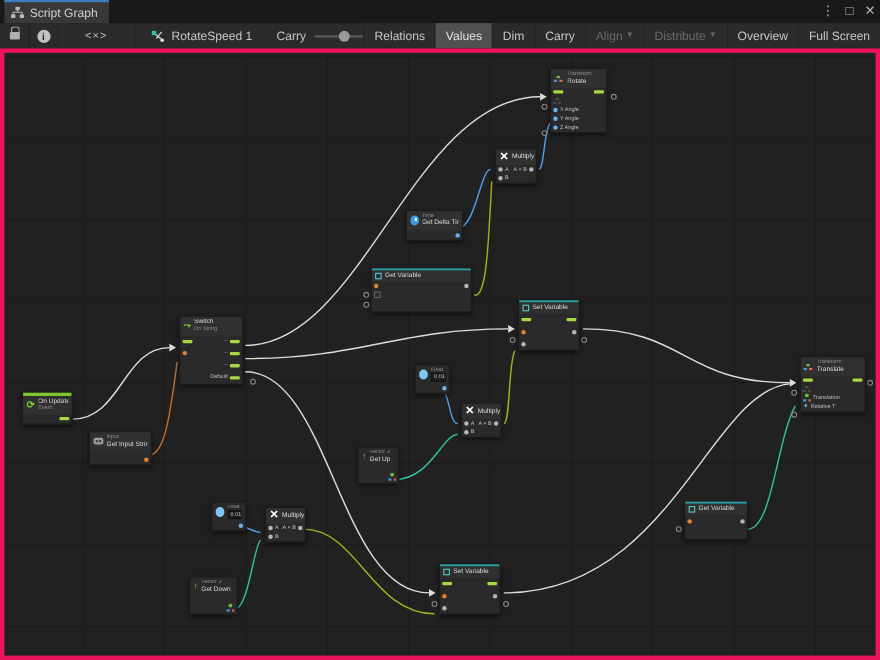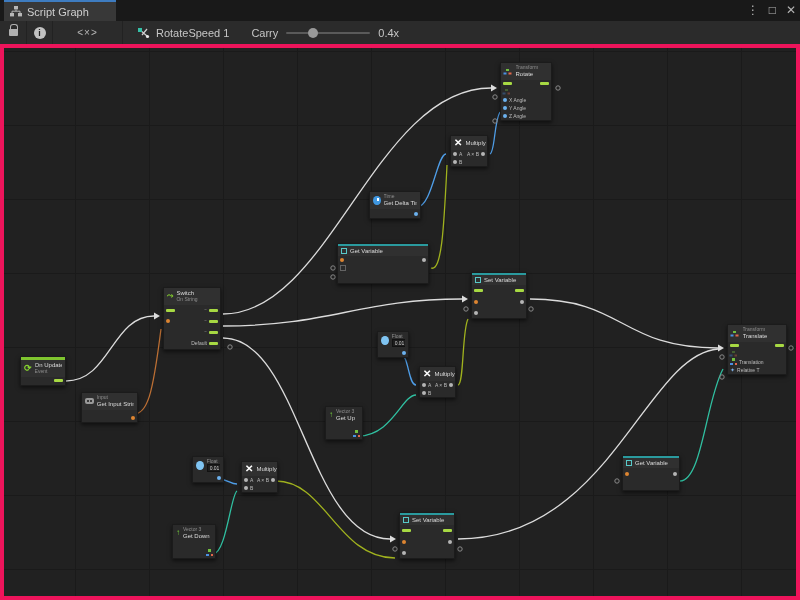--- a/index.html
+++ b/index.html
@@ -1,21 +1,21 @@
 <!DOCTYPE html>
 <html><head>
 <meta charset="utf-8">
 <style>
   * { margin:0; padding:0; box-sizing:border-box; }
   html,body { width:800px; height:600px; overflow:hidden; background:#191919;
               font-family:"Liberation Sans", sans-serif; }
 
   
   .titlebar { position:absolute; left:0; top:0; width:800px; height:21px; background:#191919; }
-  .tab { position:absolute; left:4px; top:0; height:21px; padding:0 27px 0 6px; background:#383838;
+  .tab { position:absolute; left:4px; top:0; height:21px; padding:0 10px 0 6px; background:#383838;
          display:flex; align-items:center; gap:5px; border-top:2px solid #3e7cc0; }
   .tab-label { font-size:11px; color:#cfcfcf; }
   .wincontrols { position:absolute; right:4px; top:0; height:21px; display:flex; align-items:center; gap:10px; }
   .wincontrols span { color:#b4b4b4; font-size:12px; line-height:21px; cursor:default; }
 
   
   .toolbar { position:absolute; left:0; top:21px; width:800px; height:23px; background:#2b2b2b;
              display:flex; align-items:center; font-size:11px; color:#c6c6c6; }
   .tseg { height:23px; display:flex; align-items:center; justify-content:center; border-right:1px solid #222; }
   .tbtn { height:23px; display:flex; align-items:center; padding:0 9px; border-right:1px solid #222; white-space:nowrap; }
@@ -121,20 +121,34 @@
     </svg>
     <span>RotateSpeed 1</span>
   </div>
   <div class="zoomwrap">
     <span>Carry</span>
     <div class="slider">
       <div class="handle"></div>
     </div>
     <span>0.4x</span>
   </div>
+  <div class="rightbtns">
+    <div class="tbtn">Relations</div>
+    <div class="tbtn active">Values</div>
+    <div class="tbtn">Dim</div>
+    <div class="tbtn">Carry</div>
+    <div class="tbtn disabled">
+      <span>Align</span>&nbsp;<span style="font-size:7px">▼</span>
+    </div>
+    <div class="tbtn disabled">
+      <span>Distribute</span>&nbsp;<span style="font-size:7px">▼</span>
+    </div>
+    <div class="tbtn">Overview</div>
+    <div class="tbtn" style="border-right:none">Full Screen</div>
+  </div>
 </div>
 
 <div class="canvas"></div>
 
 <svg class="wires" viewBox="0 0 800 600">
   <g fill="none" stroke-width="1.3">
     <path d="M66,381 C110,381 112,316 154,316" stroke="#dcdcdc"></path>
     <path d="M223,314 C330,314 375,88 491,88" stroke="#dcdcdc"></path>
     <path d="M223,326 C330,326 360,299 462,299" stroke="#dcdcdc"></path>
     <path d="M223,338 C300,338 308,539 390,539" stroke="#dcdcdc"></path>

